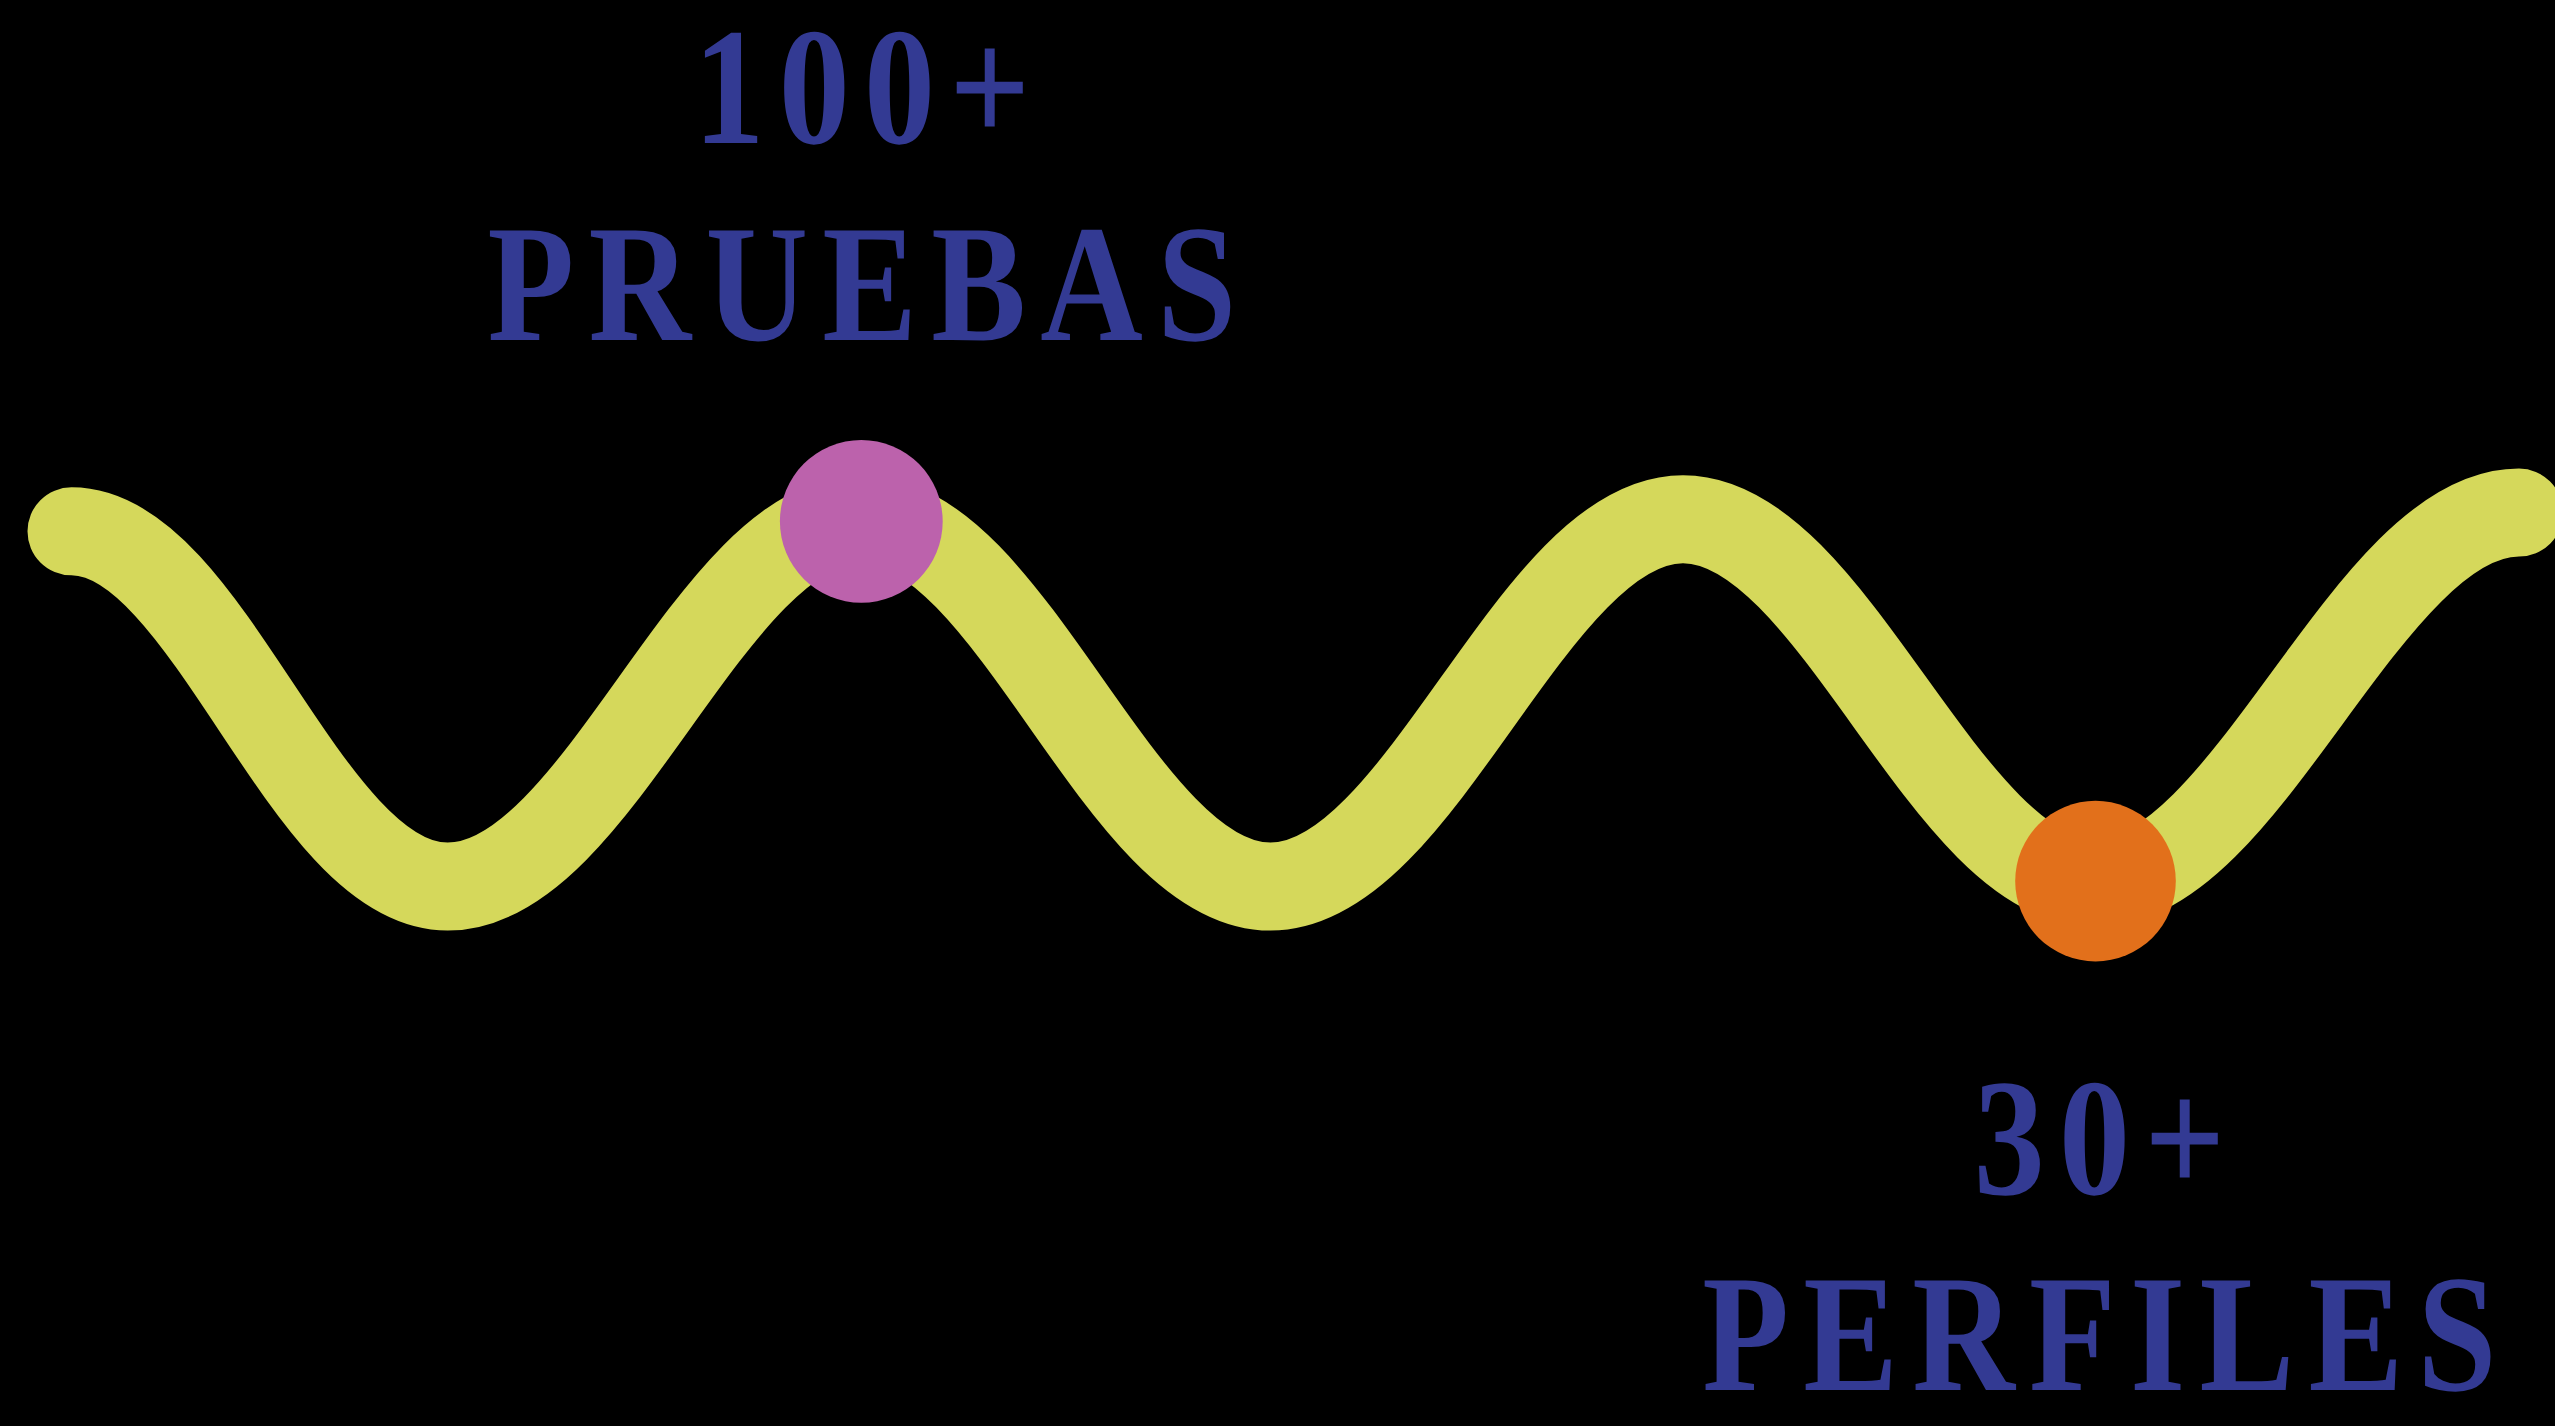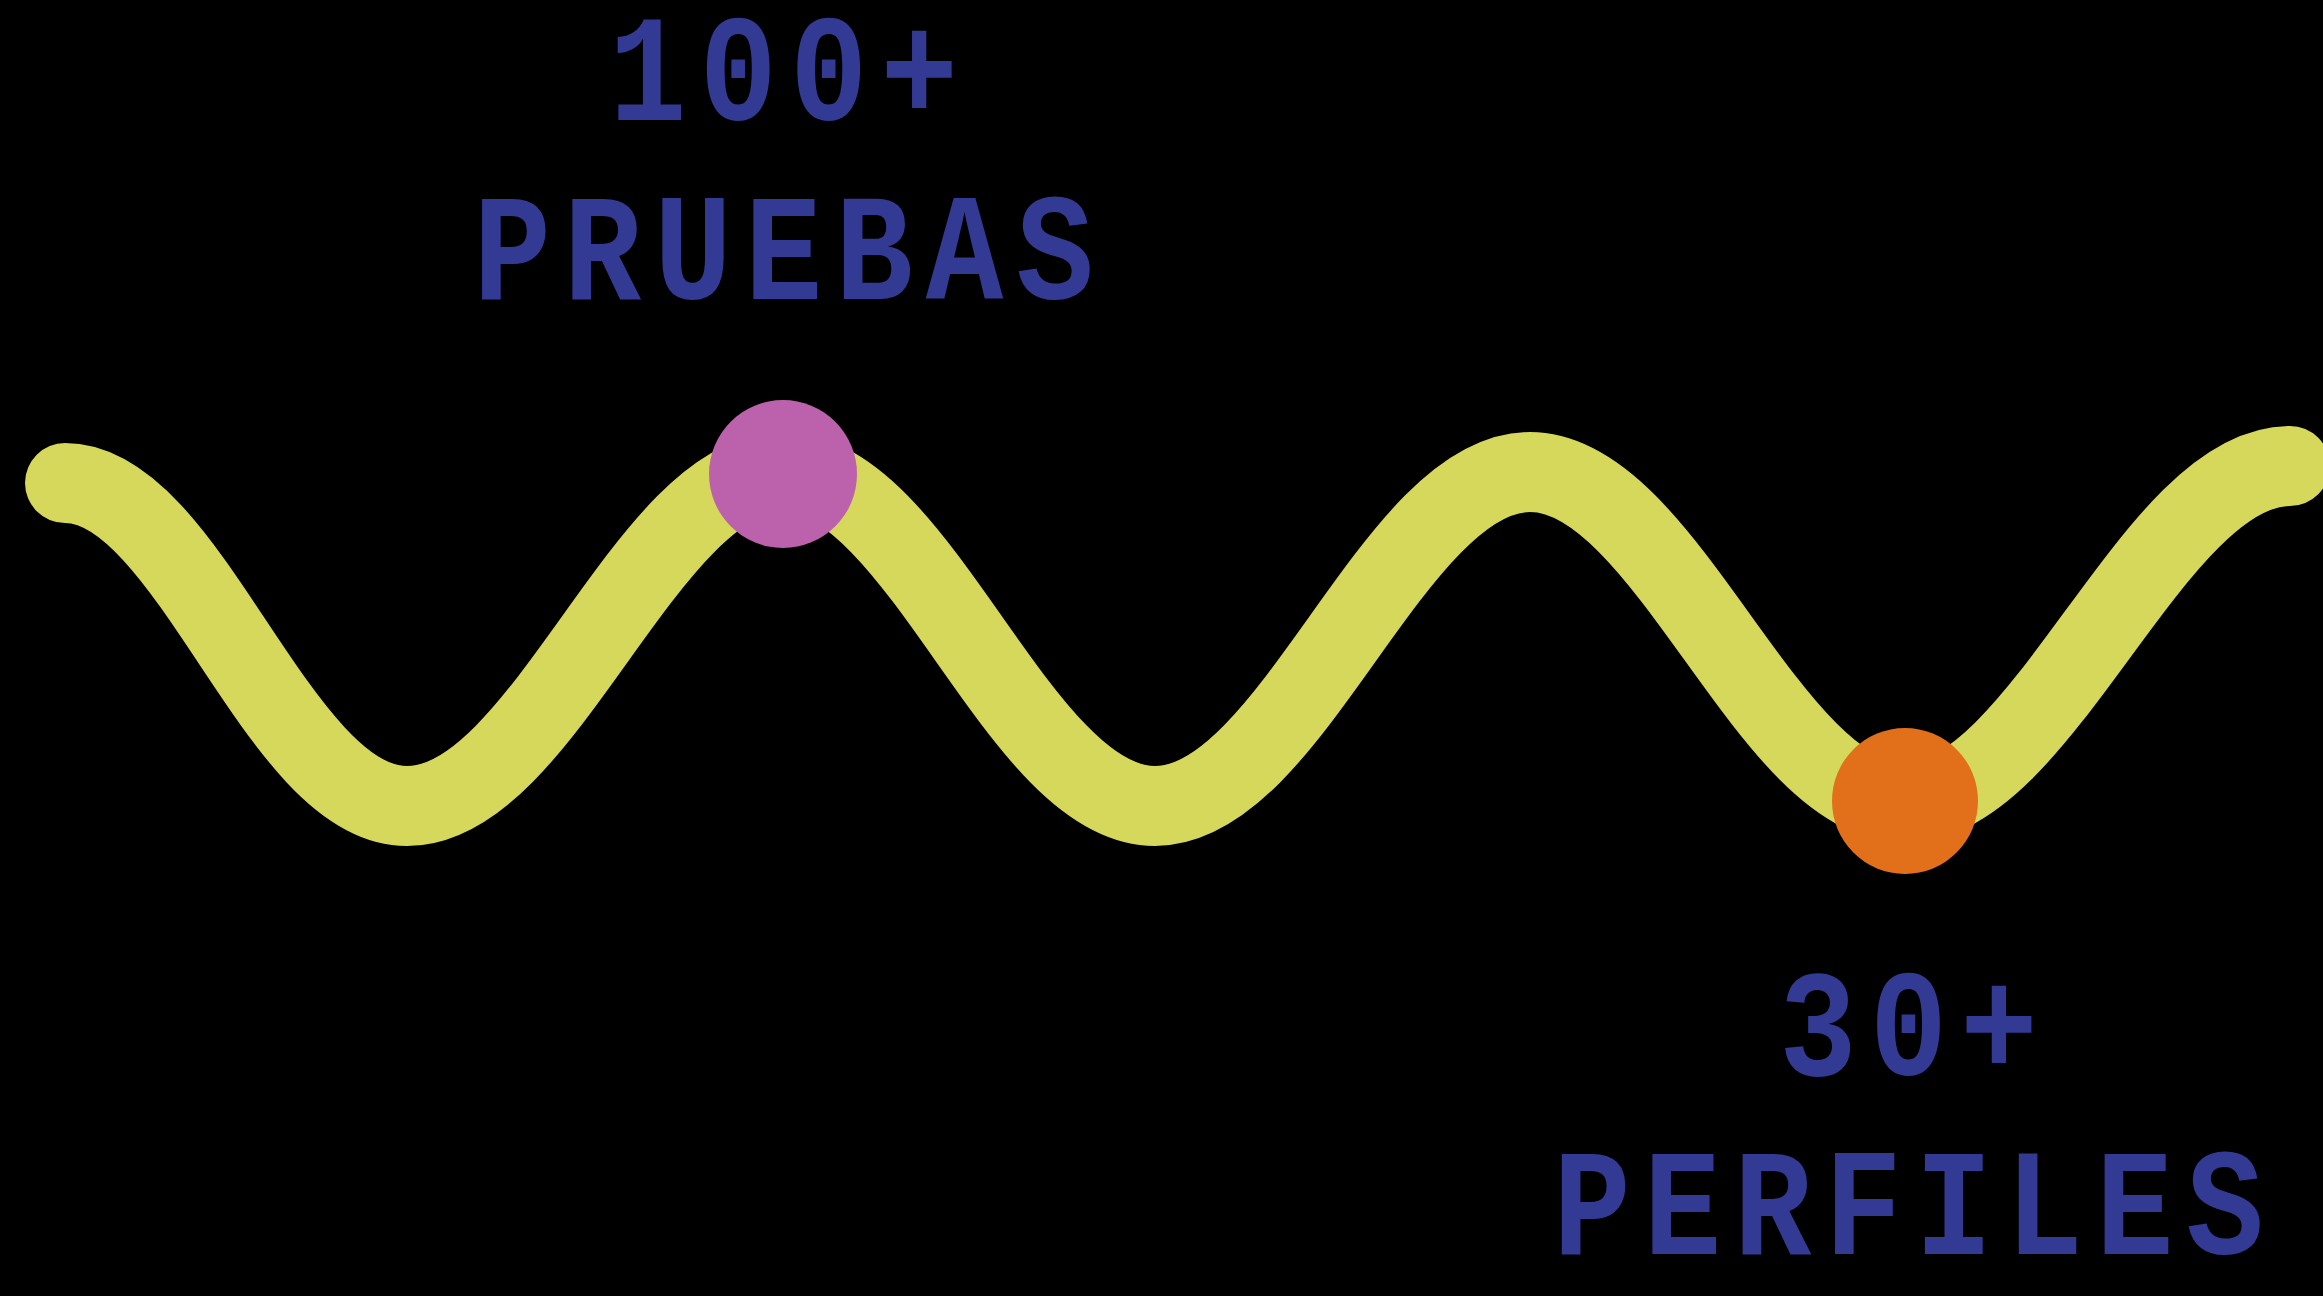--- a/index.html
+++ b/index.html
@@ -6,21 +6,21 @@
     margin: 0;
     padding: 0;
     background: #000000;
   }
   .canvas {
     position: relative;
     width: 2323px;
     height: 1296px;
     background: var(--color-background, #000000);
     overflow: hidden;
-    font-family: Liberation Mono, monospace;
+    font-family: Liberation Serif, serif;
   }
   .wave-svg {
     position: absolute;
     left: 0;
     top: 0;
     width: 2323px;
     height: 1296px;
     display: block;
   }
   .wave {

